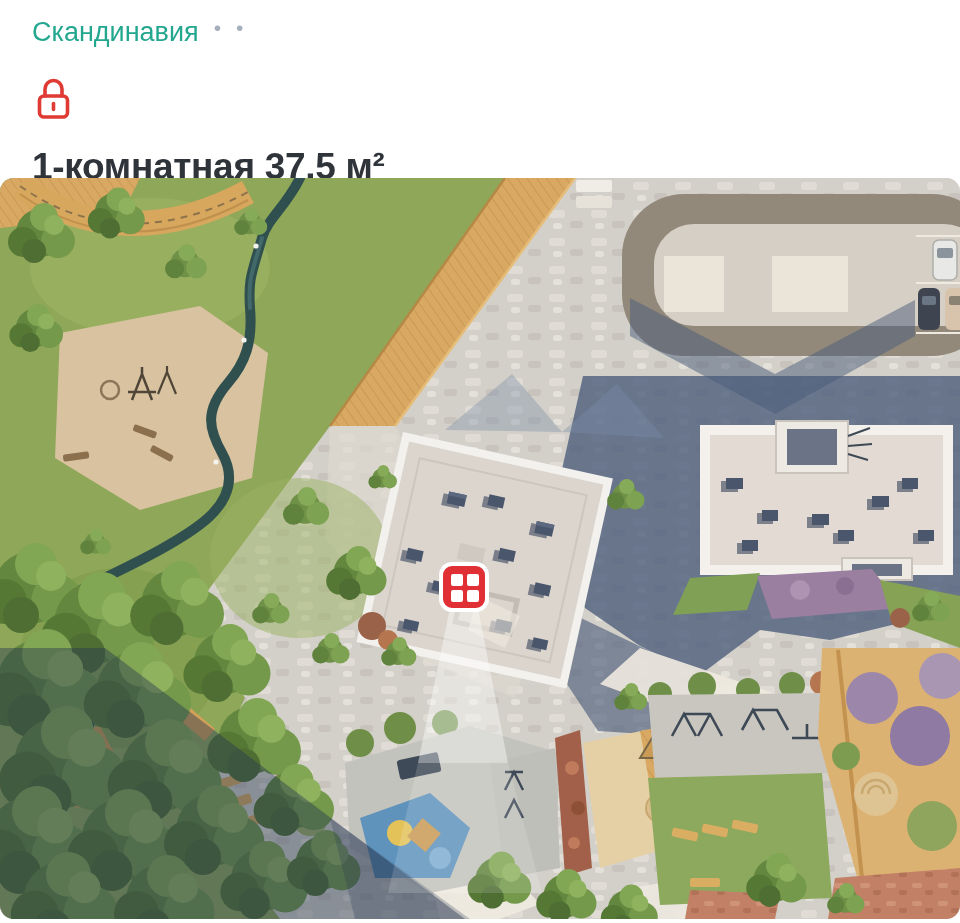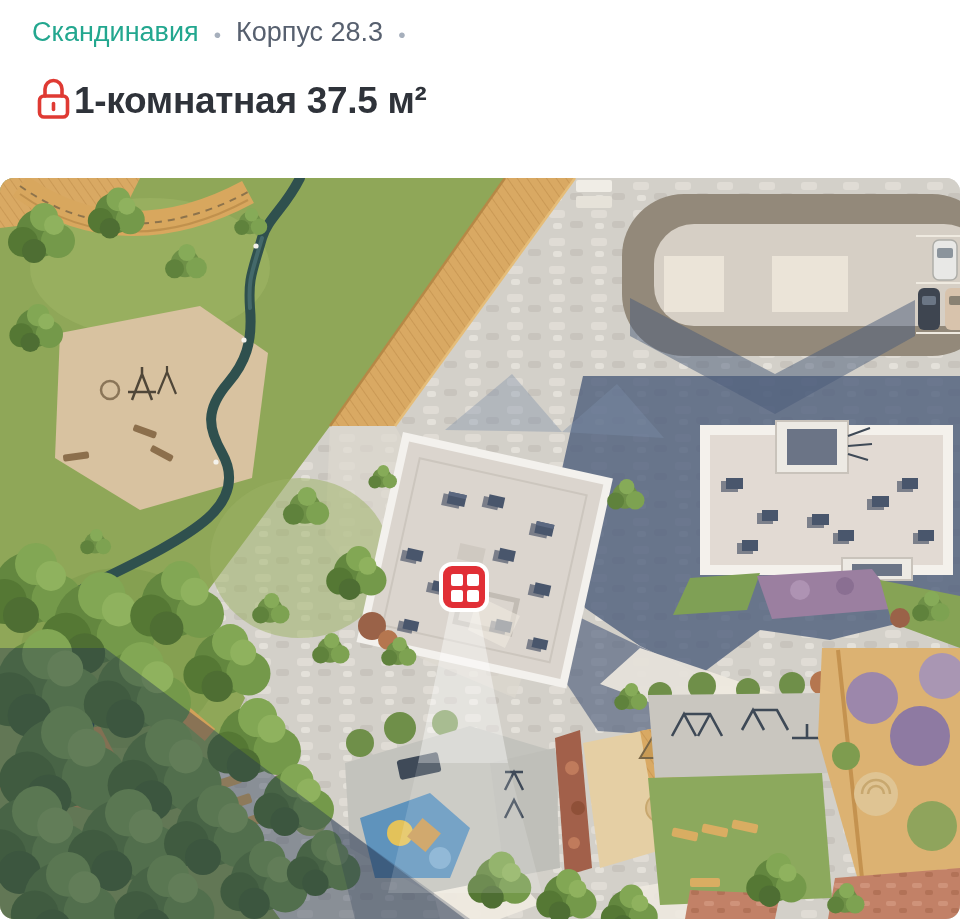--- a/index.html
+++ b/index.html
@@ -1,39 +1,38 @@
 <!DOCTYPE html>
 <html><head>
 <meta charset="utf-8">
 <style>
   html,body{margin:0;padding:0;background:#ffffff;}
   .page{position:relative;width:960px;height:923px;background:#ffffff;overflow:hidden;
         font-family:"Liberation Sans",sans-serif;}
   .header{position:absolute;top:0;left:0;right:0;padding:16px 32px 0;}
-  .breadcrumb{display:flex;align-items:flex-end;gap:15px;font-size:27px;line-height:1.2;color:#57606F;}
+  .breadcrumb{display:flex;align-items:flex-start;gap:15px;font-size:27px;line-height:1.2;color:#57606F;}
   .crumb-link{color:#23A78F;cursor:pointer;}
   .crumb{color:#57606F;}
   .dot{color:#A6AFBC;font-size:21px;transform:translateY(-1px);}
-  .title-row{display:flex;align-items:flex-end;margin-top:28px;}
+  .title-row{display:flex;align-items:flex-start;gap:24px;margin-top:28px;flex-direction:column;}
   .lock-wrap{width:42px;height:46px;flex:0 0 auto;display:flex;align-items:center;justify-content:center;}
   .page-title{margin:0;font-size:37px;font-weight:700;color:#2F333A;letter-spacing:-.3px;}
   .map-wrap{position:absolute;top:178px;left:0;width:960px;height:741px;border-radius:14px;
             overflow:hidden;background:#D3D0C9;}
   .map-wrap svg{display:block;}
 </style>
 </head>
 <body>
 
 <div class="page">
 
   <div class="header">
     <nav class="breadcrumb">
       <span class="crumb-link">Скандинавия</span>
       <span class="dot">•</span>
-      <span class="crumb">Корпус 28.3</span>
       <span class="dot">•</span>
     </nav>
 
     <div class="title-row">
       <span class="lock-wrap">
         <svg width="40" height="46" viewBox="0 0 40 46" fill="none">
           <g stroke="#DF3A33" stroke-width="3.6" stroke-linecap="round" stroke-linejoin="round">
             <path d="M12 20 v-7 a8.5 8.5 0 0 1 17 0 v7" fill="none"></path>
             <rect x="6.5" y="20" width="28" height="21" rx="4.5" fill="none"></rect>
             <line x1="20.5" y1="27.5" x2="20.5" y2="33.5"></line>

